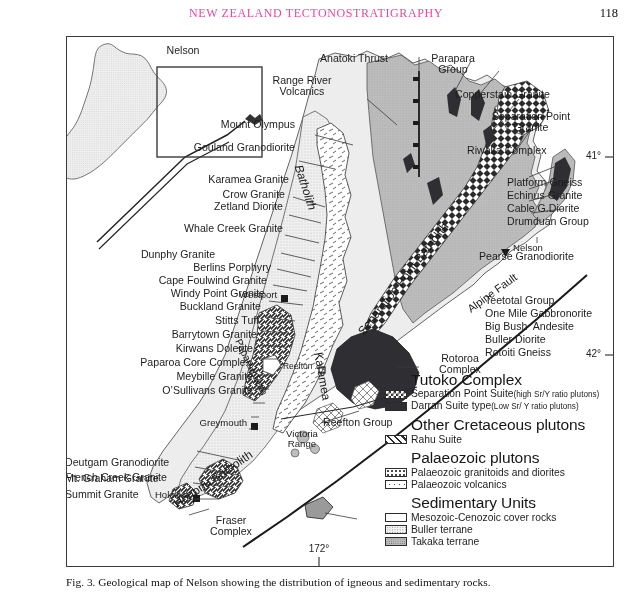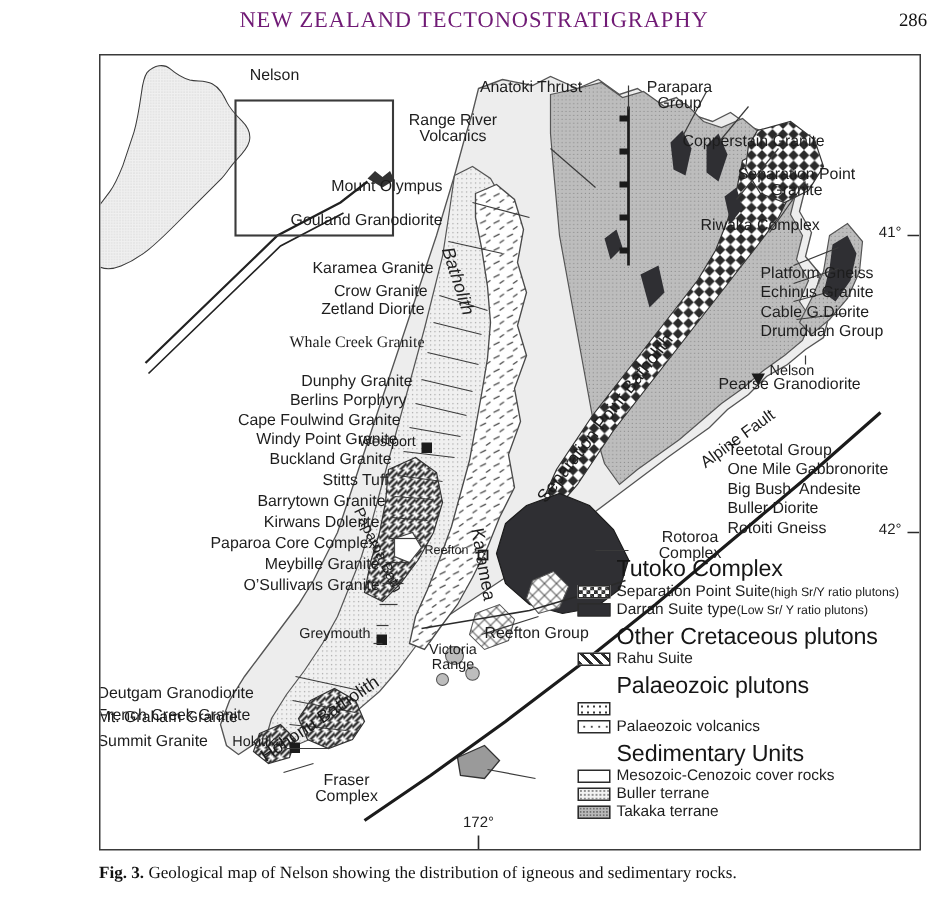--- a/index.html
+++ b/index.html
@@ -20,23 +20,23 @@
   
   #running-head {
     position: absolute;
     top: 6px; left: 0; width: 632px; height: 22px;
   }
   #running-head .rh-title {
     position: absolute;
     left: 0; right: 0;
     text-align: center;
     font-family: "Liberation Serif", serif;
-    font-size: 15px;
+    font-size: 12px;
     letter-spacing: 0.6px;
-    color: #701a75;
+    color: #ec4899;
   }
   #running-head .rh-page {
     position: absolute;
     right: 14px; top: 0;
     font-family: "Liberation Serif", serif;
     font-size: 12.5px;
     color: #111;
   }
 
   
@@ -151,28 +151,28 @@
   
   #caption {
     position: absolute;
     left: 66px; top: 575px;
     width: 560px;
     font-family: "Liberation Serif", serif;
     font-size: 11.4px;
     line-height: 14px;
     color: #111;
   }
-  #caption b { font-weight: bold; }
+  #caption b { font-weight: normal; }
 </style>
 </head>
 <body>
 
 <div id="running-head">
   <div class="rh-title">NEW ZEALAND TECTONOSTRATIGRAPHY</div>
-  <div class="rh-page">286</div>
+  <div class="rh-page">118</div>
 </div>
 
 <div id="figure-frame">
 
   <svg id="map-svg" width="546" height="529" viewBox="0 0 546 529">
     <defs>
 
       <pattern id="pStipple" width="3" height="3" patternUnits="userSpaceOnUse">
         <rect width="3" height="3" fill="#f0f0f0"></rect>
         <circle cx="1" cy="1" r="0.45" fill="#9a9a9a"></circle>
@@ -395,22 +395,22 @@
   <div class="lbl l" style="left:388px; top:52px; width:160px;">Copperstain Granite</div>
   <div class="lbl c" style="left:402px; top:74px; width:124px;">Separation Point
 Granite</div>
   <div class="lbl l" style="left:400px; top:108px; width:140px;">Riwaka Complex</div>
   <div class="lbl r" style="left:78px; top:82px; width:150px;">Mount Olympus</div>
   <div class="lbl r" style="left:52px; top:105px; width:176px;">Gouland Granodiorite</div>
 
   <div class="lbl r" style="left:40px; top:137px; width:182px;">Karamea Granite</div>
   <div class="lbl r" style="left:40px; top:152px; width:178px;">Crow Granite</div>
   <div class="lbl r" style="left:30px; top:164px; width:186px;">Zetland Diorite</div>
-  <div class="lbl r" style="left:18px; top:186px; width:198px;font-family:Liberation Serif, serif;">Whale Creek Granite</div>
-  <div class="lbl r" style="left:14px; top:212px; width:194px;">Dunphy Granite</div>
+  <div class="lbl r" style="left:18px; top:186px; width:198px;">Whale Creek Granite</div>
+  <div class="lbl r" style="left:14px; top:212px; width:194px;text-align:center;">Dunphy Granite</div>
   <div class="lbl r" style="left:10px; top:225px; width:194px;">Berlins Porphyry</div>
   <div class="lbl r" style="left:0px; top:238px; width:200px;">Cape Foulwind Granite</div>
   <div class="lbl r" style="left:4px; top:251px; width:194px;">Windy Point Granite</div>
   <div class="lbl r" style="left:8px; top:264px; width:186px;">Buckland Granite</div>
   <div class="lbl r" style="left:12px; top:278px; width:180px;">Stitts Tuff</div>
   <div class="lbl r" style="left:6px; top:292px; width:184px;">Barrytown Granite</div>
   <div class="lbl r" style="left:6px; top:306px; width:180px;">Kirwans Dolerite</div>
   <div class="lbl r" style="left:0px; top:320px; width:184px;">Paparoa Core Complex</div>
   <div class="lbl r" style="left:6px; top:334px; width:180px;">Meybille Granite</div>
   <div class="lbl r" style="left:4px; top:348px; width:182px;">O’Sullivans Granite</div>
@@ -482,20 +482,21 @@
       <div class="leg-row">
         <span class="leg-sw sw-diag"></span>
         <span class="leg-txt">Rahu Suite</span>
       </div>
     </div>
 
     <div class="leg-group">
       <div class="leg-head">Palaeozoic plutons</div>
       <div class="leg-row">
         <span class="leg-sw sw-dots-v"></span>
+        <span class="leg-txt">Palaeozoic granitoids and diorites</span>
       </div>
       <div class="leg-row">
         <span class="leg-sw sw-caret"></span>
         <span class="leg-txt">Palaeozoic volcanics</span>
       </div>
     </div>
 
     <div class="leg-group">
       <div class="leg-head">Sedimentary Units</div>
       <div class="leg-row">

